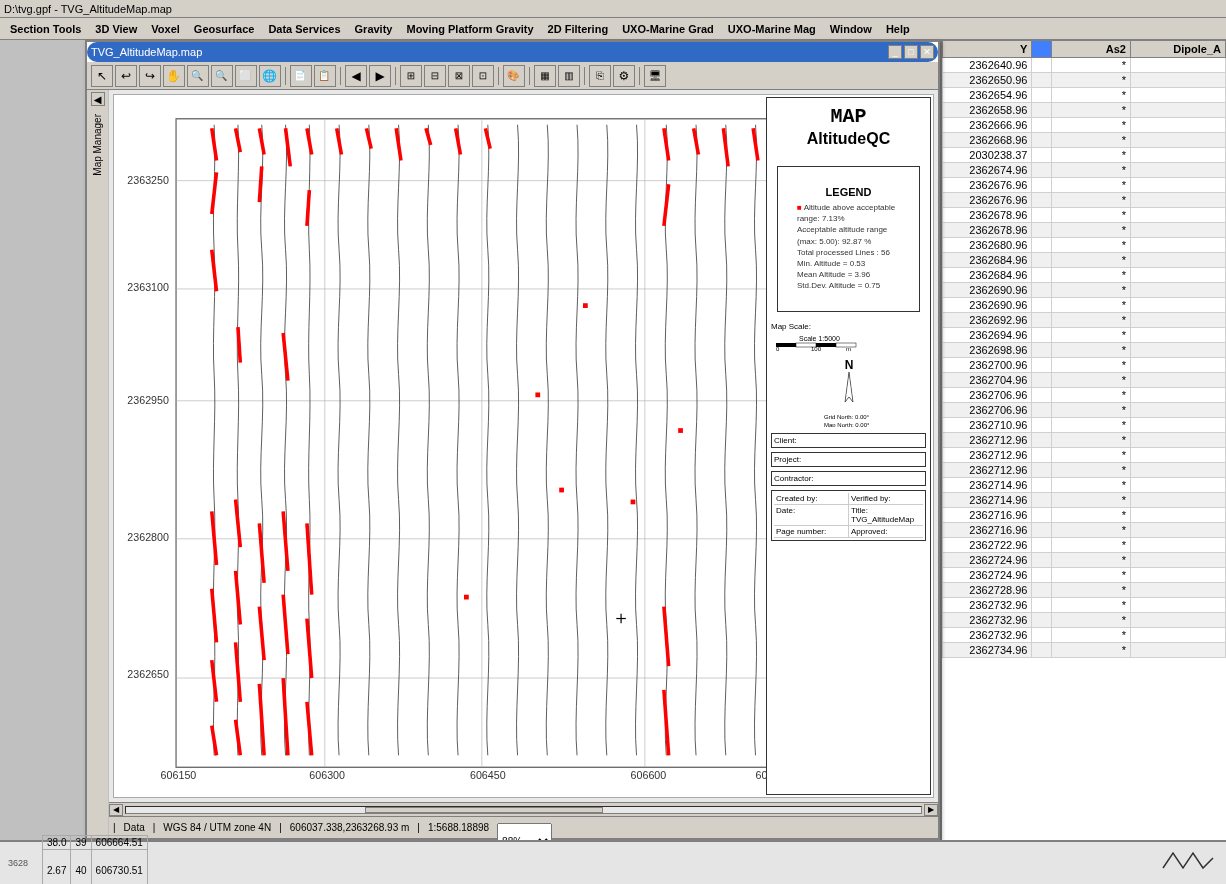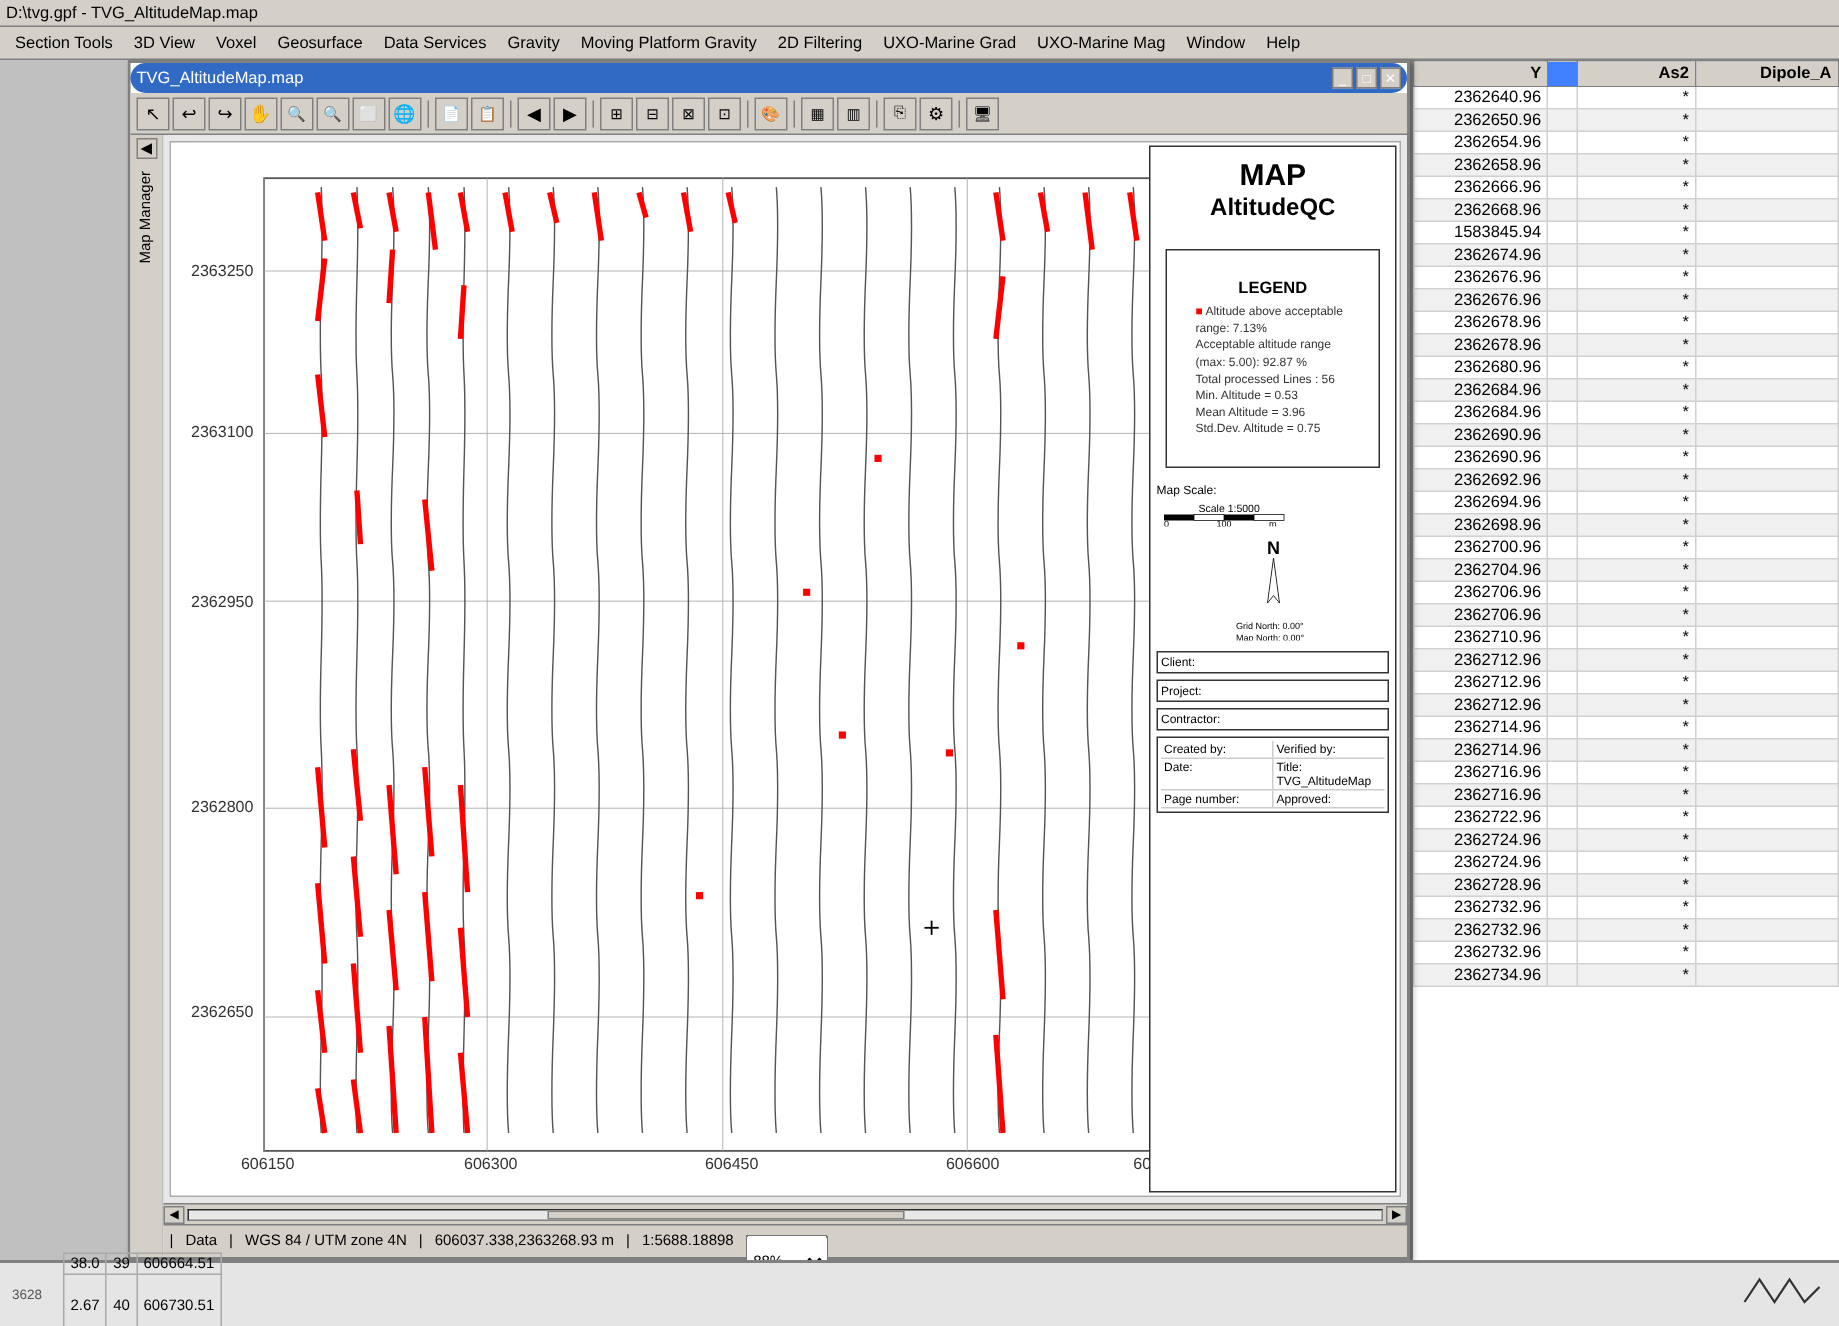--- a/index.html
+++ b/index.html
@@ -13,20 +13,21 @@
       display: flex;
       align-items: center;
       gap: 2px;
       font-size: 11px;
       height: 22px;
     }
     .menu-item {
       padding: 1px 6px;
       cursor: pointer;
       white-space: nowrap;
+      font-weight: bold;
     }
 
     
     .path-bar {
       background: #d4d0c8;
       font-size: 11px;
       padding: 1px 4px;
       border-bottom: 1px solid #808080;
       height: 18px;
       display: flex;
@@ -234,20 +235,21 @@
       height: calc(100% - 4px);
       background: white;
       border: 1px solid #333;
     }
     .legend-title {
       text-align: center;
       font-size: 20px;
       font-weight: bold;
       padding: 8px 0 2px;
       line-height: 1.1;
+      font-family: Liberation Mono, monospace;
     }
     .legend-subtitle {
       text-align: center;
       font-size: 16px;
       font-weight: bold;
       padding-bottom: 8px;
     }
     .legend-box {
       border: 1px solid #333;
       margin: 10px;
@@ -358,21 +360,21 @@
       <td>*</td>
       <td></td>
     </tr>
           <tr>
       <td>2362668.96</td>
       <td></td>
       <td>*</td>
       <td></td>
     </tr>
           <tr>
-      <td>1583845.94</td>
+      <td>2030238.37</td>
       <td></td>
       <td>*</td>
       <td></td>
     </tr>
           <tr>
       <td>2362674.96</td>
       <td></td>
       <td>*</td>
       <td></td>
     </tr>

